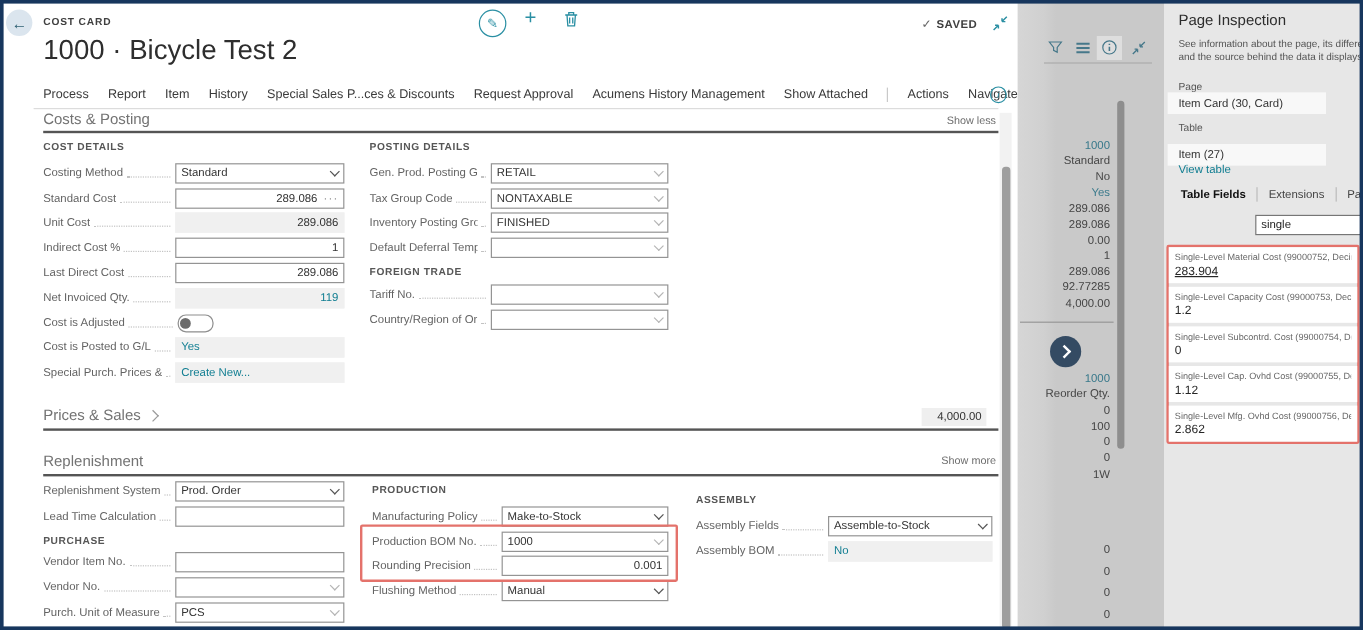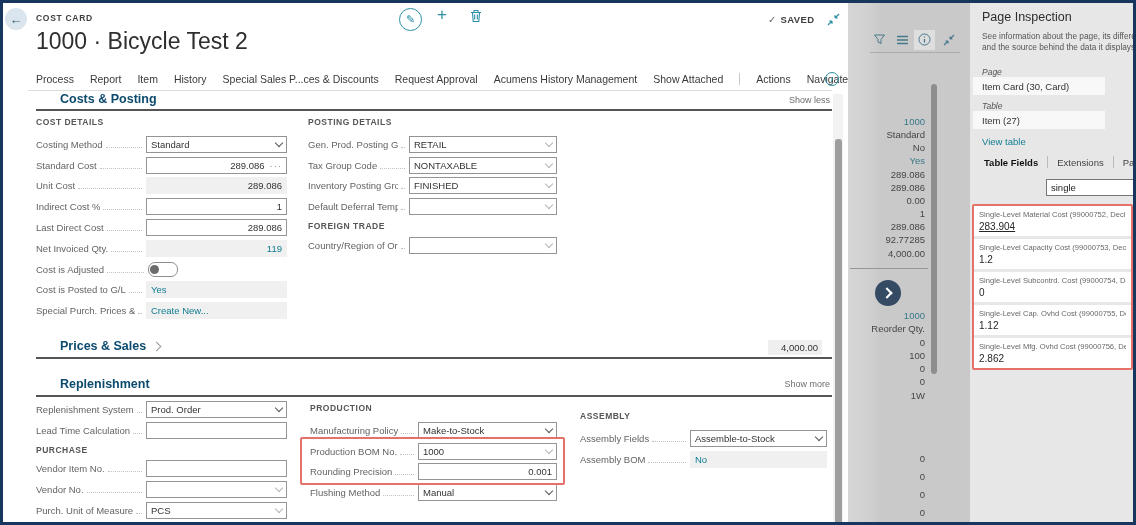--- a/index.html
+++ b/index.html
@@ -25,21 +25,21 @@
   .collapse{left:827px;top:13px;}
   .menubar{left:36px;top:72px;height:14px;display:flex;gap:16px;align-items:center;
            font-size:10.5px;color:#3a3a3a;white-space:nowrap;}
   .menubar .mi{cursor:default;}
   .menubar .dim{color:#5c5c5c;}
   .mdiv{width:1px;height:12px;background:#c9c9c9;}
   .infocirc{width:12px;height:12px;border:1px solid #2a8fa3;border-radius:50%;color:#2a8fa3;
             font-size:8px;display:flex;align-items:center;justify-content:center;font-style:italic;}
   .menu-info{left:825px;top:72px;}
   .menuline{left:28px;top:90px;width:804px;height:1px;background:#dcdcdc;}
-  .sectitle{font-size:12.5px;font-weight:bold;color:#0c4a6e;display:flex;align-items:center;gap:7px;margin-left:24px;}
+  .sectitle{font-size:12.5px;font-weight:normal;color:#737373;display:flex;align-items:center;gap:7px;}
   .secrule{height:2px;background:#555;}
   .showlink{font-size:9px;color:#6d6d6d;}
   
   .col{position:absolute;}
   .ghead{height:22px;padding-top:5px;box-sizing:border-box;font-size:8.5px;font-weight:bold;
          color:#565656;letter-spacing:.5px;}
   .row{height:20.8px;display:flex;align-items:center;}
   .lbl{flex:1;display:flex;align-items:center;min-width:0;}
   .lbl .t{font-size:9.5px;color:#636363;white-space:nowrap;overflow:hidden;}
   .lead{flex:1;min-width:4px;border-bottom:1px dotted #c2c2c2;margin:0 4px 3px 3px;height:9px;}
@@ -82,21 +82,21 @@
   .bteal{color:#39798b;}
   .bdivider{position:absolute;left:2px;top:268px;width:78px;height:1px;background:#979797;}
   .circlebtn{position:absolute;left:27px;top:280px;width:26px;height:26px;border-radius:50%;
              background:#344b63;display:flex;align-items:center;justify-content:center;}
   .circlebtn .c{width:6px;height:6px;border-right:2px solid #fff;border-top:2px solid #fff;
                 transform:rotate(45deg);margin-left:-2px;}
   
   .panel{position:absolute;left:970px;top:0;width:166px;height:525px;background:#e7e7e7;}
   .ptitle{left:12px;top:10px;font-size:12.5px;color:#2d2d2d;}
   .pdesc{left:12px;top:31px;font-size:8.3px;color:#555;line-height:11px;white-space:nowrap;}
-  .plabel{font-size:8.5px;color:#555;font-style:italic;}
+  .plabel{font-size:8.5px;color:#555;}
   .pbar{left:3px;width:132px;height:18px;background:#f8f8f8;font-size:9.5px;color:#333;
         display:flex;align-items:center;padding-left:9px;box-sizing:border-box;}
   .viewtable{left:12px;top:136px;font-size:9.5px;color:#0f7d91;}
   .ptabs{left:5px;top:155px;display:flex;align-items:center;height:14px;}
   .ptab{font-size:9.5px;color:#444;padding:0 9px;white-space:nowrap;}
   .ptab.active{font-weight:bold;color:#111;}
   .tdiv{width:1px;height:12px;background:#bbb;}
   .psearch{left:76px;top:179px;width:120px;height:17px;border:1px solid #767676;background:#fff;
            font-size:9.5px;color:#222;padding:0 4px;font-family:"Liberation Sans",sans-serif;box-sizing:border-box;}
   .flist{left:2px;top:204px;width:157px;}
@@ -296,20 +296,30 @@
             <span class="lead"></span>
           </div>
         <div class="ctrl select">
           <span class="v"></span>
           <span class="chev lt"></span>
         </div>
       </div>
       <div class="ghead" style="height:18px;padding-top:4px;">FOREIGN TRADE</div>
       <div class="row">
         <div class="lbl">
+            <span class="t">Tariff No.</span>
+            <span class="lead"></span>
+          </div>
+        <div class="ctrl select">
+          <span class="v"></span>
+          <span class="chev lt"></span>
+        </div>
+      </div>
+      <div class="row">
+        <div class="lbl">
             <span class="t">Country/Region of Origin ...</span>
             <span class="lead"></span>
           </div>
         <div class="ctrl select">
           <span class="v"></span>
           <span class="chev lt"></span>
         </div>
       </div>
     </div>
 
@@ -511,21 +521,21 @@
 
   <div class="panel">
     <div class="abs ptitle">Page Inspection</div>
     <div class="abs pdesc">
       <div>See information about the page, its different elements,</div>
       <div>and the source behind the data it displays.</div>
     </div>
     <div class="abs plabel" style="left:12px;top:67px;">Page</div>
     <div class="abs pbar" style="top:77px;">Item Card (30, Card)</div>
     <div class="abs plabel" style="left:12px;top:101px;">Table</div>
-    <div class="abs pbar" style="top:111px;">Item (27)</div>
+    <div class="abs pbar" style="top:120px;">Item (27)</div>
     <div class="abs viewtable">View table</div>
 
     <div class="abs ptabs">
       <span class="ptab active">Table Fields</span>
       <span class="tdiv"></span>
       <span class="ptab">Extensions</span>
       <span class="tdiv"></span>
       <span class="ptab">Page Filters</span>
     </div>
 

